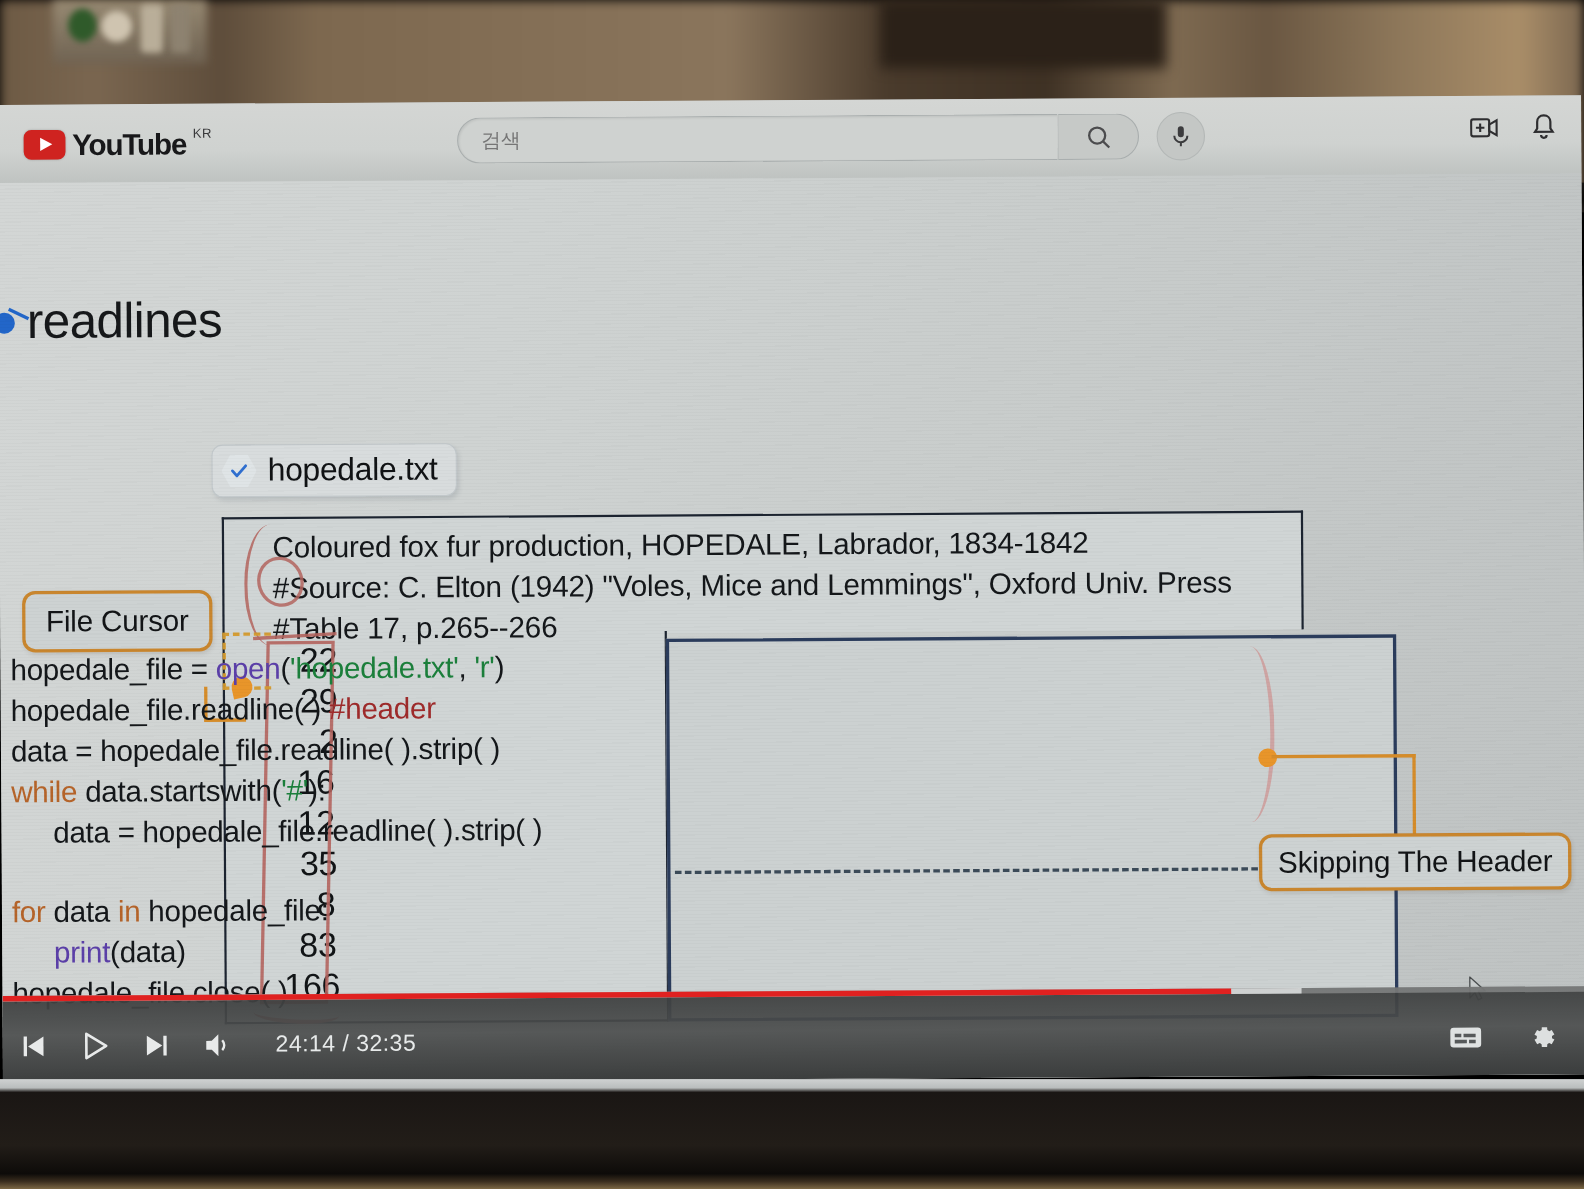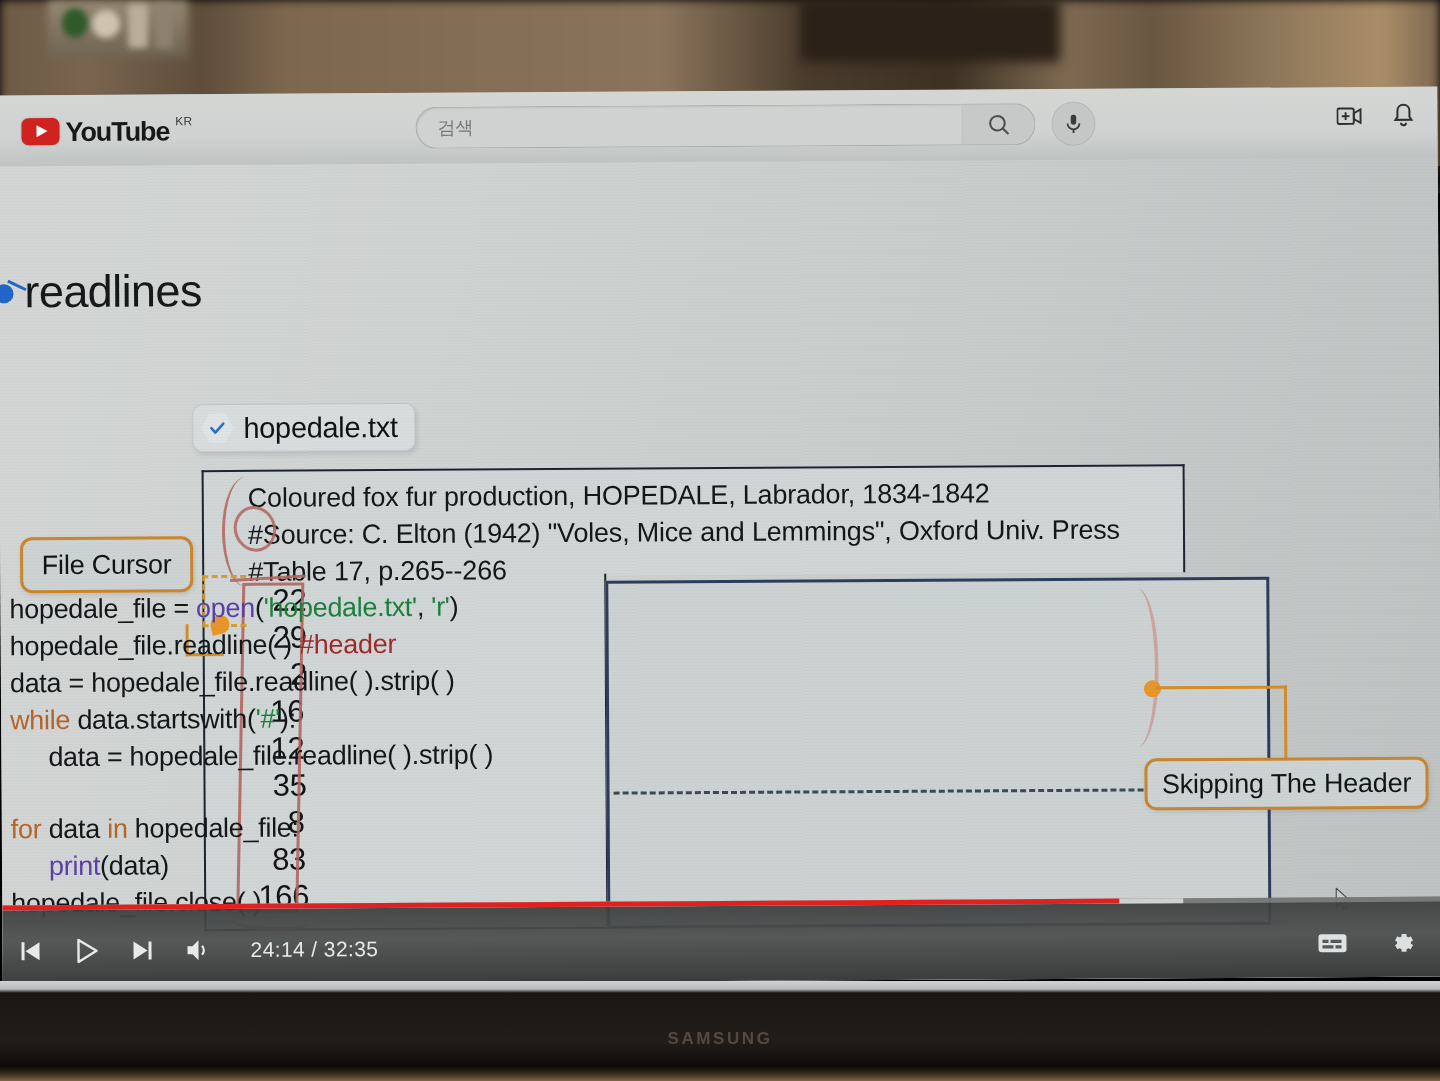--- a/index.html
+++ b/index.html
@@ -493,14 +493,13 @@
           <svg width="28" height="28" viewBox="0 0 28 28">
             <path fill="#dde0e0" d="M14 8.6a5.4 5.4 0 1 0 0 10.8 5.4 5.4 0 0 0 0-10.8zm0 8.2a2.8 2.8 0 1 1 0-5.6 2.8 2.8 0 0 1 0 5.6z"></path>
             <path fill="#dde0e0" d="M24.6 16.3l-2.2-1.3a8.8 8.8 0 0 0 0-2l2.2-1.3-2.4-4.2-2.3 1.1a8.8 8.8 0 0 0-1.7-1l-.2-2.5h-4.8l-.2 2.5a8.8 8.8 0 0 0-1.7 1L8.9 7.5 6.5 11.7l2.2 1.3a8.8 8.8 0 0 0 0 2l-2.2 1.3 2.4 4.2 2.3-1.1a8.8 8.8 0 0 0 1.7 1l.2 2.5h4.8l.2-2.5a8.8 8.8 0 0 0 1.7-1l2.3 1.1z"></path>
           </svg>
         </div>
       </div>
     </div>
   </div>
 
   <div class="bezel-bottom"></div>
-  <div class="samsung">SAMSUNG</div>
 </div>
 
 </body></html>

